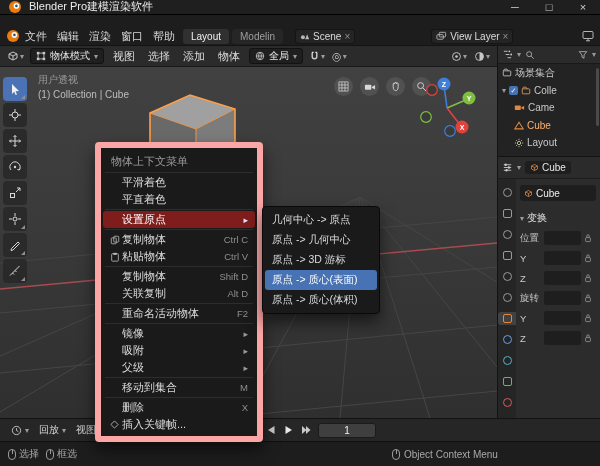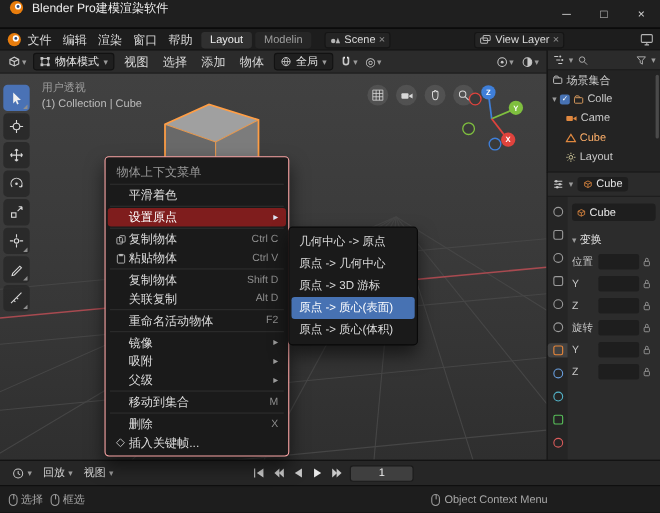--- a/index.html
+++ b/index.html
@@ -1,20 +1,20 @@
 <!DOCTYPE html>
 <html><head>
 <meta charset="utf-8">
 <style>
   * { margin:0; padding:0; box-sizing:border-box; font-family:"Liberation Sans","DejaVu Sans",sans-serif; }
   html,body { width:600px; height:466px; overflow:hidden; background:#101010; }
   .win { position:relative; width:600px; height:466px; background:#1d1d1d; color:#d8d8d8; }
 
   
-  .titlebar { position:absolute; left:0; top:0; width:600px; height:26px; background:#1f1f1f; border-bottom:1px solid #000; display:flex; align-items:flex-start; padding-left:8px; }
+  .titlebar { position:absolute; left:0; top:0; width:600px; height:15px; background:#1f1f1f; border-bottom:1px solid #000; display:flex; align-items:flex-end; padding-left:8px; }
   .titletxt { font-size:11px; color:#ececec; margin-left:7px; }
   .winbtns { margin-left:auto; display:flex; height:100%; }
   .wbtn { width:34px; height:100%; display:flex; align-items:center; justify-content:center; font-size:11px; color:#cfcfcf; }
 
   
   .topbar { position:absolute; left:0; top:27px; width:600px; height:19px; background:#1d1d1d; border-bottom:1px solid #131313; display:flex; align-items:center; font-size:11px; padding:0 6px; }
   .mmenu { padding:0 5px; color:#d8d8d8; }
   .wtab { margin-left:3px; padding:0 8px; height:15px; line-height:15px; border-radius:3px; background:#303030; color:#f0f0f0; font-size:10px; }
   .wtab.inactive { background:#262626; color:#9f9f9f; }
   .chip { display:inline-flex; align-items:center; gap:3px; background:#242424; border:1px solid #151515; border-radius:3px; padding:0 4px; height:15px; font-size:10px; color:#dcdcdc; }
@@ -39,21 +39,21 @@
   .tool.active { background:#4a72b5; }
   .tool.grp::after { content:""; position:absolute; right:2px; bottom:2px; border-left:4px solid transparent; border-bottom:4px solid #8f8f8f; }
 
   .navrow { position:absolute; left:334px; top:10px; display:flex; gap:7px; }
   .navbtn { width:19px; height:19px; border-radius:50%; background:rgba(255,255,255,.09); display:flex; align-items:center; justify-content:center; }
 
   .gizmo { position:absolute; left:402px; top:3px; }
   .gizmo text { font-size:7px; font-weight:bold; fill:#fff; text-anchor:middle; }
 
   
-  .cmenu { position:absolute; left:95px; top:142px; width:168px; background:#1a1a1a; border:1px solid #fca5a5; border-radius:4px; box-shadow:0 8px 16px rgba(0,0,0,.55); padding:3px 0; z-index:40; font-size:11px; }
+  .cmenu { position:absolute; left:95px; top:142px; width:168px; background:#1a1a1a; border:6px solid #fca5a5; border-radius:4px; box-shadow:0 8px 16px rgba(0,0,0,.55); padding:3px 0; z-index:40; font-size:11px; }
   .cm-title { height:20px; display:flex; align-items:center; padding-left:10px; color:#9a9a9a; }
   .sep { height:1px; background:#2d2d2d; margin:1px 4px; }
   .mi { height:17px; display:flex; align-items:center; padding:0 7px 0 4px; margin:0 2px; border-radius:3px; color:#dcdcdc; }
   .mi .ic { width:15px; display:flex; justify-content:center; align-items:center; }
   .mi .sc { margin-left:auto; color:#8f8f8f; font-size:9.5px; }
   .mi .ar { margin-left:auto; color:#9a9a9a; font-size:9px; }
   .mi.hl { background:#7f1d1d; color:#fff; }
   .mi.hl .ar { color:#dce6f5; }
 
   .smenu { position:absolute; left:262px; top:206px; width:118px; background:#1a1a1a; border:1px solid #090909; border-radius:4px; box-shadow:0 8px 16px rgba(0,0,0,.55); padding:3px 0; z-index:41; font-size:10.5px; }
@@ -332,20 +332,24 @@
     </svg>
   </div>
 
   <div class="cmenu">
     <div class="cm-title">物体上下文菜单</div>
     <div class="sep"></div>
     <div class="mi">
         <span class="ic"></span>
         <span class="lb">平滑着色</span>
       </div>
+    <div class="mi">
+        <span class="ic"></span>
+        <span class="lb">平直着色</span>
+      </div>
     <div class="sep"></div>
     <div class="mi hl">
         <span class="ic"></span>
         <span class="lb">设置原点</span>
         <span class="ar">▸</span>
       </div>
     <div class="sep"></div>
     <div class="mi">
         <span class="ic">
           <svg width="10" height="10" viewBox="0 0 12 12">

